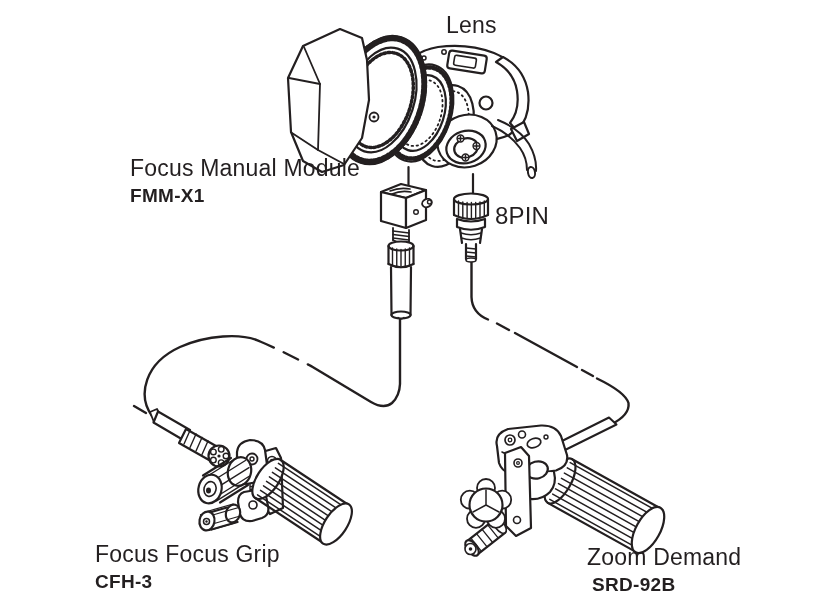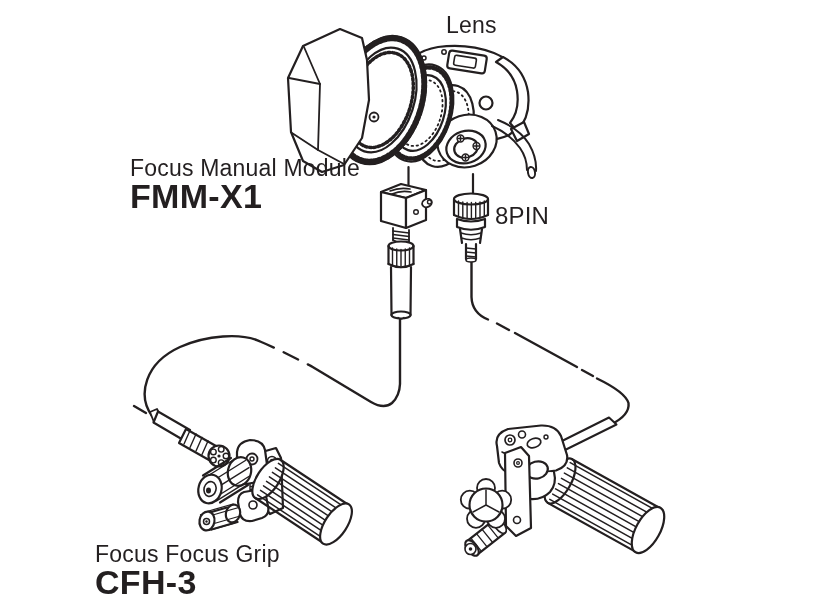--- a/index.html
+++ b/index.html
@@ -1,21 +1,21 @@
 <!DOCTYPE html>
 <html><head>
 <meta charset="utf-8">
 <style>
   html,body{margin:0;padding:0;background:#fff;}
   .stage{position:relative;width:816px;height:600px;background:#ffffff;overflow:hidden;
          font-family:"Liberation Sans", sans-serif;color:#231f20;}
   .stage svg{position:absolute;left:0;top:0;}
   .label{position:absolute;line-height:28px;white-space:nowrap;}
   .lname{font-size:23px;font-weight:400;letter-spacing:.2px;}
-  .lmodel{font-size:34px;font-weight:700;letter-spacing:.3px;}
+  .lmodel{font-size:19px;font-weight:700;letter-spacing:.3px;}
   .ra{text-align:left;}
 </style>
 </head>
 <body>
 
 <div class="stage">
 
 <svg width="816" height="600" viewBox="0 0 816 600" fill="none" stroke="#231f20" stroke-width="2.2" stroke-linecap="round" stroke-linejoin="round">
 
   <path d="M 408.5,167 L 408.5,186"></path>
@@ -291,14 +291,18 @@
 </div>
 
 <div class="label lname" style="left:495px;top:202px;font-size:24px;">8PIN</div>
 
 
 <div class="label ra" style="left:95px;top:540px;width:210px;">
   <div class="lname">Focus Focus Grip</div>
   <div class="lmodel">CFH-3</div>
 </div>
 
-
+<div class="label" style="left:587px;top:543px;">
+  <div class="lname">Zoom Demand</div>
+  <div class="lmodel" style="margin-left:5px;">SRD-92B</div>
 </div>
 
+</div>
+
 </body></html>

